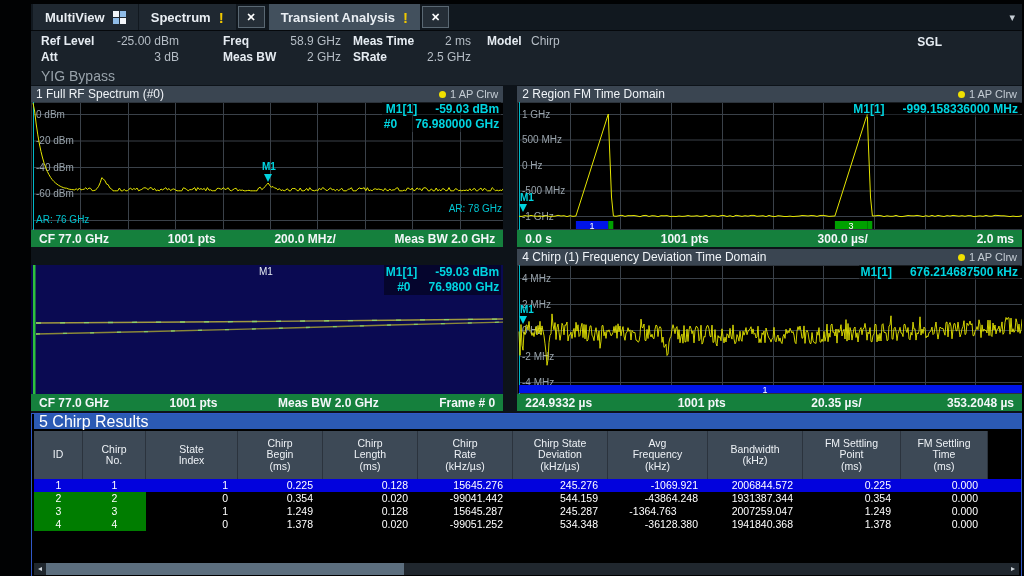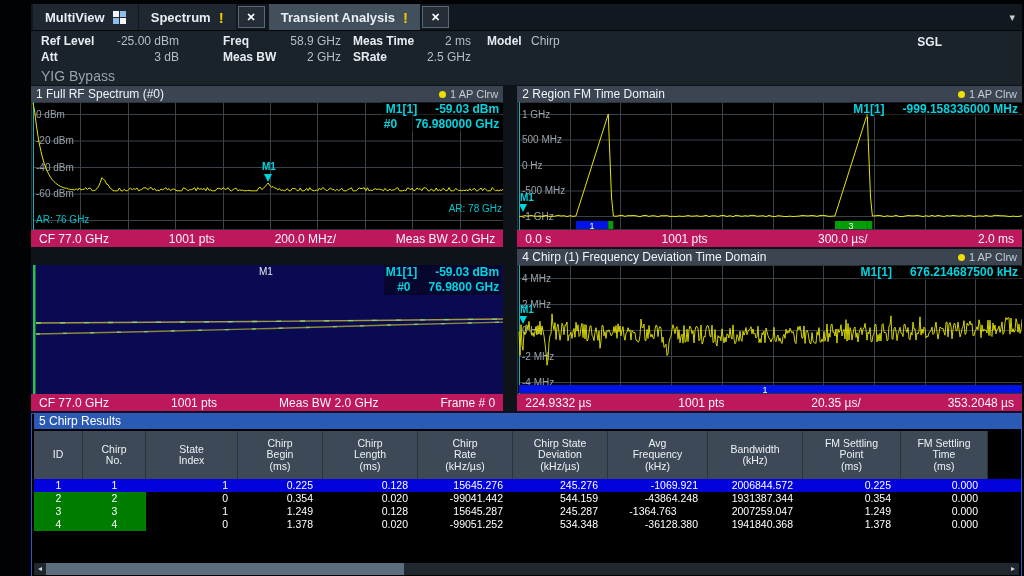--- a/index.html
+++ b/index.html
@@ -33,38 +33,38 @@
   .panel{background:#000;}
   .pw-left{width:478px;} .pw-right{width:511px;}
   .phead{height:16px;background:#3a4551;display:flex;align-items:center;font-size:12px;
          color:#f0f4f8;padding:0 5px;gap:6px;}
   .ptitle{white-space:nowrap;}
   .tracetag{margin-left:auto;color:#c4ccd4;font-size:11px;display:flex;align-items:center;gap:4px;}
   .dot{width:7px;height:7px;border-radius:50%;background:#f0e000;}
   .chart{position:relative;background:#000;overflow:hidden;}
   .ch1{height:128px;} .ch2{height:129px;}
   #c3{background:#0a0a52;}
-  .axisbar{height:17px;background:#be185d;color:#f3f6f9;font-size:12px;display:flex;
-           justify-content:space-between;align-items:center;padding:0 8px;}
+  .axisbar{height:17px;background:#15803d;color:#f3f6f9;font-size:12px;display:flex;
+           justify-content:space-between;align-items:center;padding:0 8px;font-weight:bold;}
   .axitem{white-space:nowrap;}
   .mreadout{position:absolute;top:0;right:2px;z-index:5;text-align:right;font-size:12px;font-weight:bold;
             color:#00d4e0;line-height:15px;background:rgba(0,0,0,0.45);padding:0 2px;}
   .mrow{display:flex;justify-content:flex-end;gap:18px;}
   .mname{text-align:left;}
   svg{position:absolute;left:0;top:0;}
 
   
   .specscale{flex:1;height:13px;margin-left:10px;position:relative;
      background:linear-gradient(90deg,#1818c8,#0064e6 13%,#00b0e0 25%,#00d890 38%,#5cd04a 52%,#b4d820 64%,#eeb400 76%,#ee6000 88%,#e01c10);}
   .sclabel{position:absolute;top:0;font-size:10px;line-height:13px;color:#101c46;font-weight:bold;white-space:nowrap;}
 
   
   .tablepanel{margin-top:2px;height:162px;border:1px solid #3058c8;background:#000;position:relative;
               box-sizing:content-box;padding-left:2px;}
-  .ttitle{height:15px;line-height:15px;background:#2b5ab4;color:#fff;font-size:12px;padding-left:5px;}
+  .ttitle{height:15px;line-height:15px;background:#2b5ab4;color:#fff;font-size:16px;padding-left:5px;}
   .thead{display:flex;height:48px;margin-top:2px;}
   .hcell{background:#3d4956;color:#eef2f6;font-size:10.5px;line-height:11.5px;display:flex;flex-direction:column;
          justify-content:center;align-items:center;border-right:1px solid #2b333d;box-sizing:border-box;text-align:center;}
   .trow{display:flex;height:13px;background:#000;color:#fff;font-size:10.5px;line-height:13px;}
   .trow.sel{background:#0202dd;}
   .tcell{box-sizing:border-box;overflow:hidden;white-space:nowrap;}
   .tcell.right{text-align:right;padding-right:10px;}
   .tcell.center{text-align:center;}
   .tcell.green{background:#007d00;}
   .hscroll{position:absolute;left:2px;right:2px;bottom:1px;height:12px;background:#20272e;display:flex;align-items:center;}

